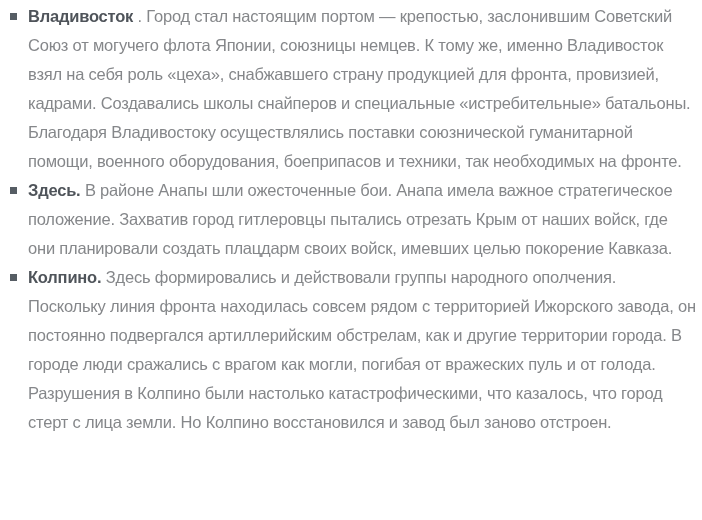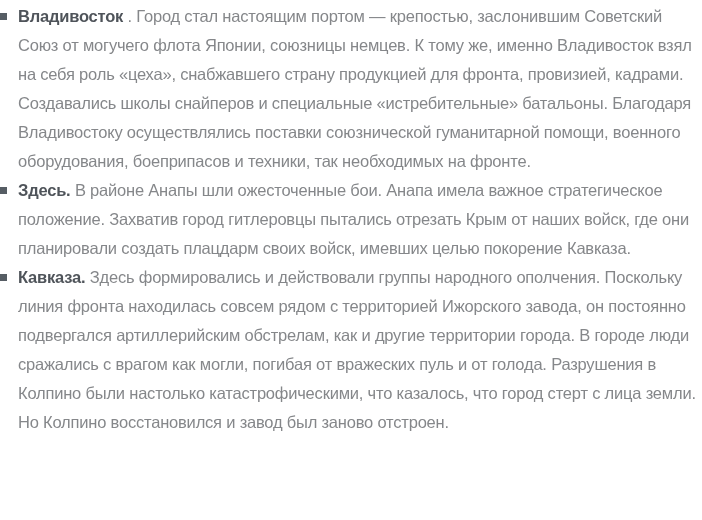--- a/index.html
+++ b/index.html
@@ -7,21 +7,21 @@
     padding: 0;
   }
   body {
     width: 702px;
     height: 520px;
     overflow: hidden;
     background: #ffffff;
     font-family: "Liberation Sans", sans-serif;
   }
   .city-list {
-    padding: 2px 6px 0 0;
+    padding: 2px 6px 0 10px;
   }
   .list-item {
     position: relative;
     padding-left: 18px;
     font-size: 16.5px;
     line-height: 29px;
     letter-spacing: -0.2px;
     color: #85878a;
     text-align: left;
   }
@@ -50,17 +50,17 @@
   </div>
 
   <div class="list-item">
     <span class="bullet"></span>
     <span class="city-name">Здесь.</span>
     <span class="city-description">В районе Анапы шли ожесточенные бои. Анапа имела важное стратегическое положение. Захватив город гитлеровцы пытались отрезать Крым от наших войск, где они планировали создать плацдарм своих войск, имевших целью покорение Кавказа.</span>
   </div>
 
   <div class="list-item">
     <span class="bullet"></span>
-    <span class="city-name">Кавказа.</span>
+    <span class="city-name">Колпино.</span>
     <span class="city-description">Здесь формировались и действовали группы народного ополчения. Поскольку линия фронта находилась совсем рядом с территорией Ижорского завода, он постоянно подвергался артиллерийским обстрелам, как и другие территории города. В городе люди сражались с врагом как могли, погибая от вражеских пуль и от голода. Разрушения в Колпино были настолько катастрофическими, что казалось, что город стерт с лица земли. Но Колпино восстановился и завод был заново отстроен.</span>
   </div>
 
 </div>
 
 </body></html>

